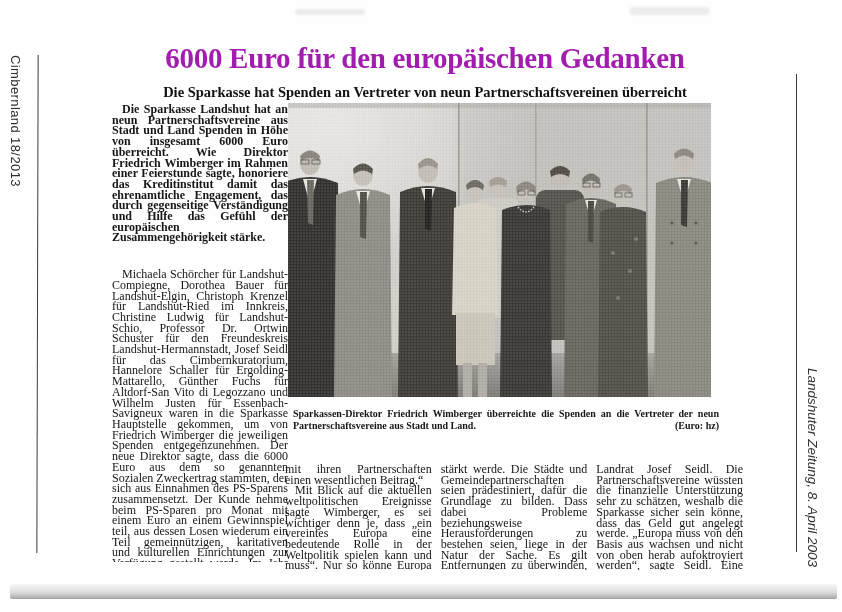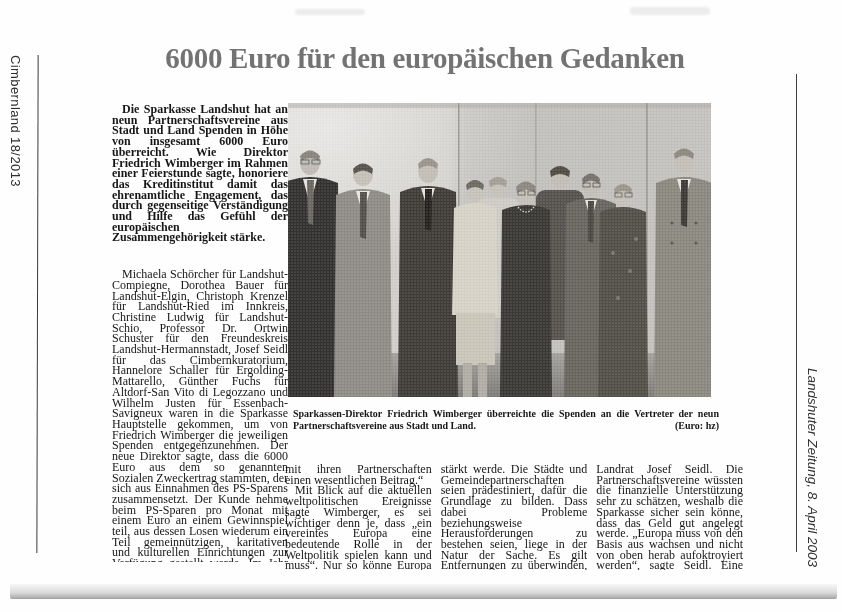--- a/index.html
+++ b/index.html
@@ -23,21 +23,21 @@
     position:absolute;left:10px;top:584px;width:827px;height:15px;
     background:linear-gradient(180deg,#f7f7f7 0%,#dcdcdc 55%,#b9b9b9 85%,#9e9e9e 100%);
     border-radius:2px;filter:blur(.3px);
   }
   .smudge{position:absolute;background:#ececec;filter:blur(1.2px);border-radius:3px;}
   .smudge.a{left:295px;top:9px;width:70px;height:6px;}
   .smudge.b{left:630px;top:7px;width:80px;height:8px;}
   
   .headline{
     position:absolute;left:105px;top:42px;width:640px;text-align:center;
-    font-size:29px;font-weight:700;letter-spacing:-.3px;margin:0;color:#737373;
+    font-size:29px;font-weight:700;letter-spacing:-.3px;margin:0;color:#a21caf;
   }
   .subhead{
     position:absolute;left:105px;top:84px;width:640px;text-align:center;
     font-size:14.5px;font-weight:700;margin:0;color:#111;
   }
   
   .bodytext p{
     margin:0;font-size:12px;line-height:10.7px;text-align:justify;
     text-indent:10px;hyphens:auto;-webkit-hyphens:auto;
   }
@@ -66,20 +66,21 @@
 <div class="page">
 
   <div class="v-label left">Cimbernland 18/2013</div>
   <div class="rule left"></div>
   <div class="rule right"></div>
   <div class="v-label right">Landshuter Zeitung, 8. April 2003</div>
   <div class="smudge a"></div>
   <div class="smudge b"></div>
 
   <h1 class="headline">6000 Euro für den europäischen Gedanken</h1>
+  <h2 class="subhead">Die Sparkasse hat Spenden an Vertreter von neun Partnerschaftsvereinen überreicht</h2>
 
   <div class="col1 bodytext">
     <p class="lead">Die Sparkasse Landshut hat an neun Partnerschaftsvereine aus Stadt und Land Spenden in Höhe von insgesamt 6000 Euro überreicht. Wie Direktor Friedrich Wimberger im Rahmen einer Feierstunde sagte, honoriere das Kreditinstitut damit das ehrenamtliche Engagement, das durch gegenseitige Verständigung und Hilfe das Gefühl der europäischen Zusammengehörigkeit stärke.</p>
     <p>Michaela Schörcher für Landshut-Compiegne, Dorothea Bauer für Landshut-Elgin, Christoph Krenzel für Landshut-Ried im Innkreis, Christine Ludwig für Landshut-Schio, Professor Dr. Ortwin Schuster für den Freundeskreis Landshut-Hermannstadt, Josef Seidl für das Cimbernkuratorium, Hannelore Schaller für Ergolding-Mattarello, Günther Fuchs für Altdorf-San Vito di Legozzano und Wilhelm Justen für Essenbach-Savigneux waren in die Sparkasse Hauptstelle gekommen, um von Friedrich Wimberger die jeweiligen Spenden entgegenzunehmen. Der neue Direktor sagte, dass die 6000 Euro aus dem so genannten Sozialen Zweckertrag stammten, der sich aus Einnahmen des PS-Sparens zusammensetzt. Der Kunde nehme beim PS-Sparen pro Monat mit einem Euro an einem Gewinnspiel teil, aus dessen Losen wiederum ein Teil gemeinnützigen, karitativen und kulturellen Einrichtungen zur Verfügung gestellt werde. Im Jahr 2002 seien durch diese kombinierte Sparform insgesamt 58 000 Euro zusammengekommen, die die Sparkasse an diverse Einrichtungen ausschütte.</p>
     <p>Wimberger würdigte die Arbeit der neun Partnerschaftsvereine. Nicht Regierungen, Verwaltungen, Gesetze oder Banken könnten den europäischen Gedanken repräsentieren und stärken, wachsen Freundschaften und Freunde. „Gerade dazu leisten Sie</p>
   </div>
 
   <div class="photo">
     <svg viewBox="0 0 423 294" preserveAspectRatio="none">
       <defs>

